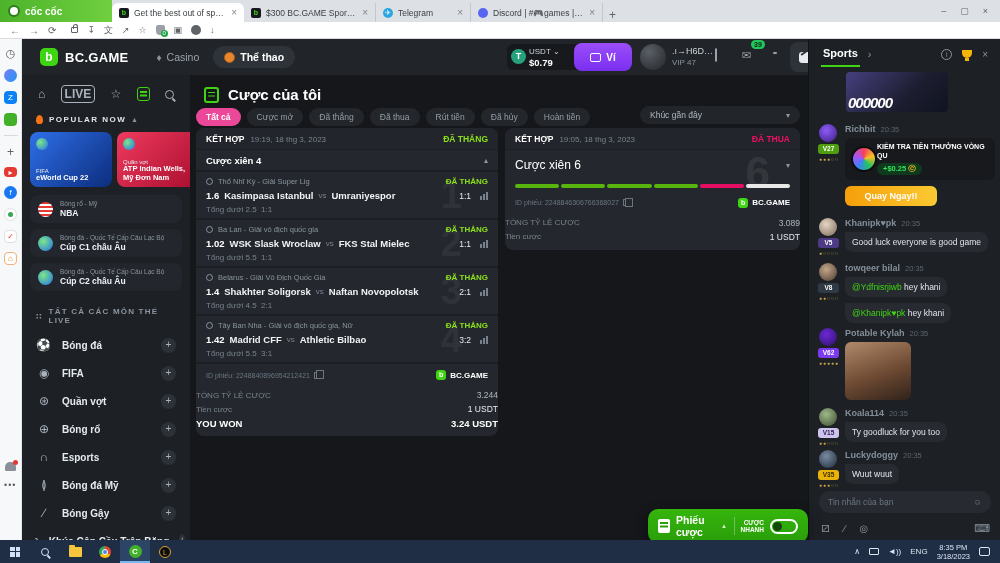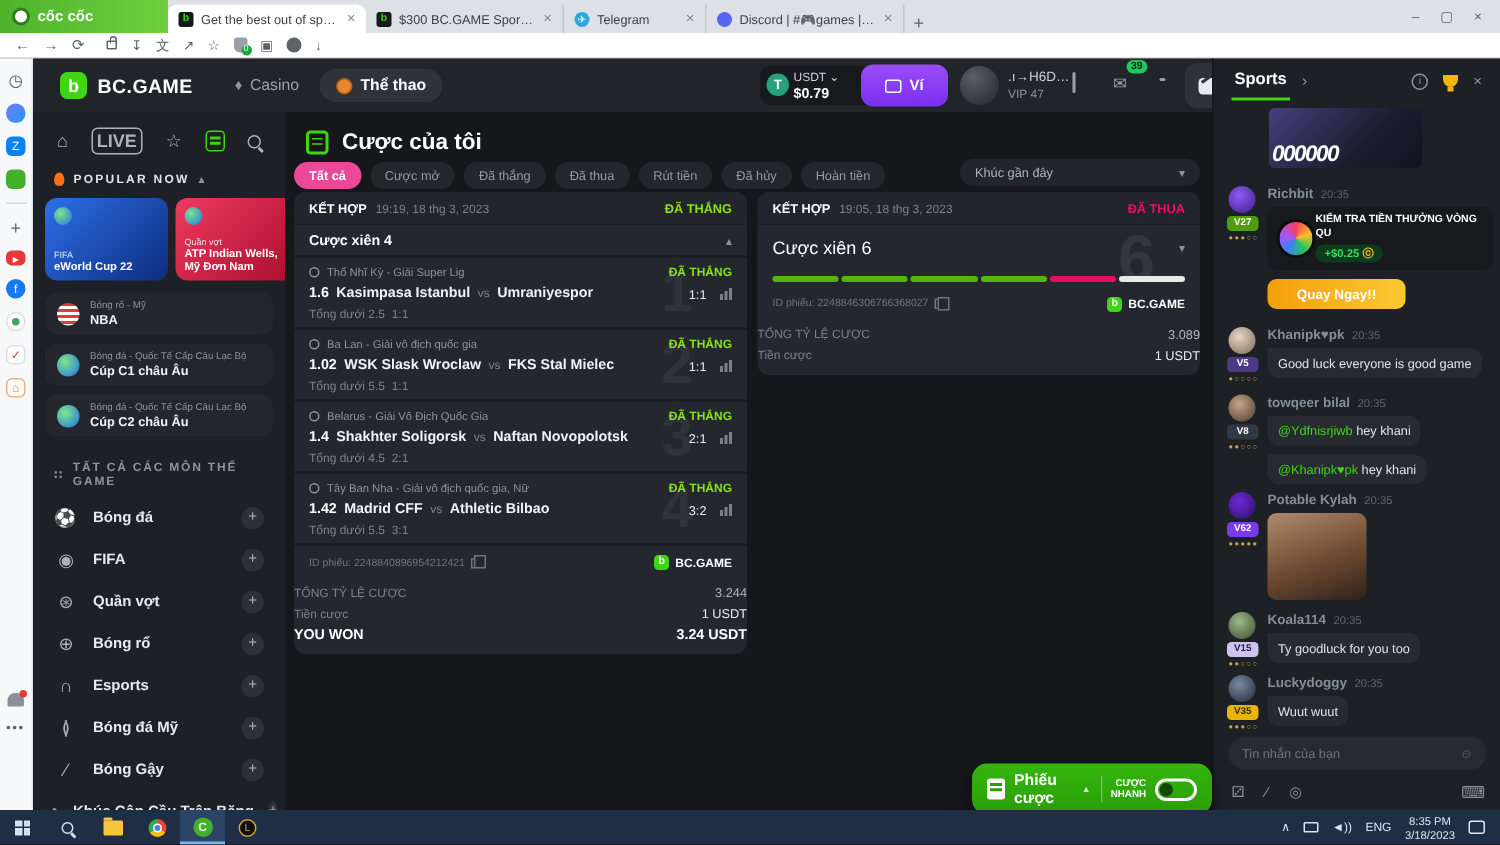--- a/index.html
+++ b/index.html
@@ -367,21 +367,21 @@
   </div>
   <div class="qlink">
     <span class="qico gl"></span>
     <span>
         <div class="cat">Bóng đá - Quốc Tế Cấp Câu Lạc Bộ</div>
         <div class="nm">Cúp C2 châu Âu</div>
       </span>
   </div>
   <div id="allsports-title">
     <span class="grid-ico">∷</span>
-    <span>TẤT CẢ CÁC MÔN THỂ GAME</span>
+    <span>TẤT CẢ CÁC MÔN THỂ LIVE</span>
   </div>
   <div class="sport-row">
     <span class="g">⚽</span>
     <span class="lb">Bóng đá</span>
     <span class="plusbtn">+</span>
   </div>
   <div class="sport-row">
     <span class="g">◉</span>
     <span class="lb">FIFA</span>
     <span class="plusbtn">+</span>

